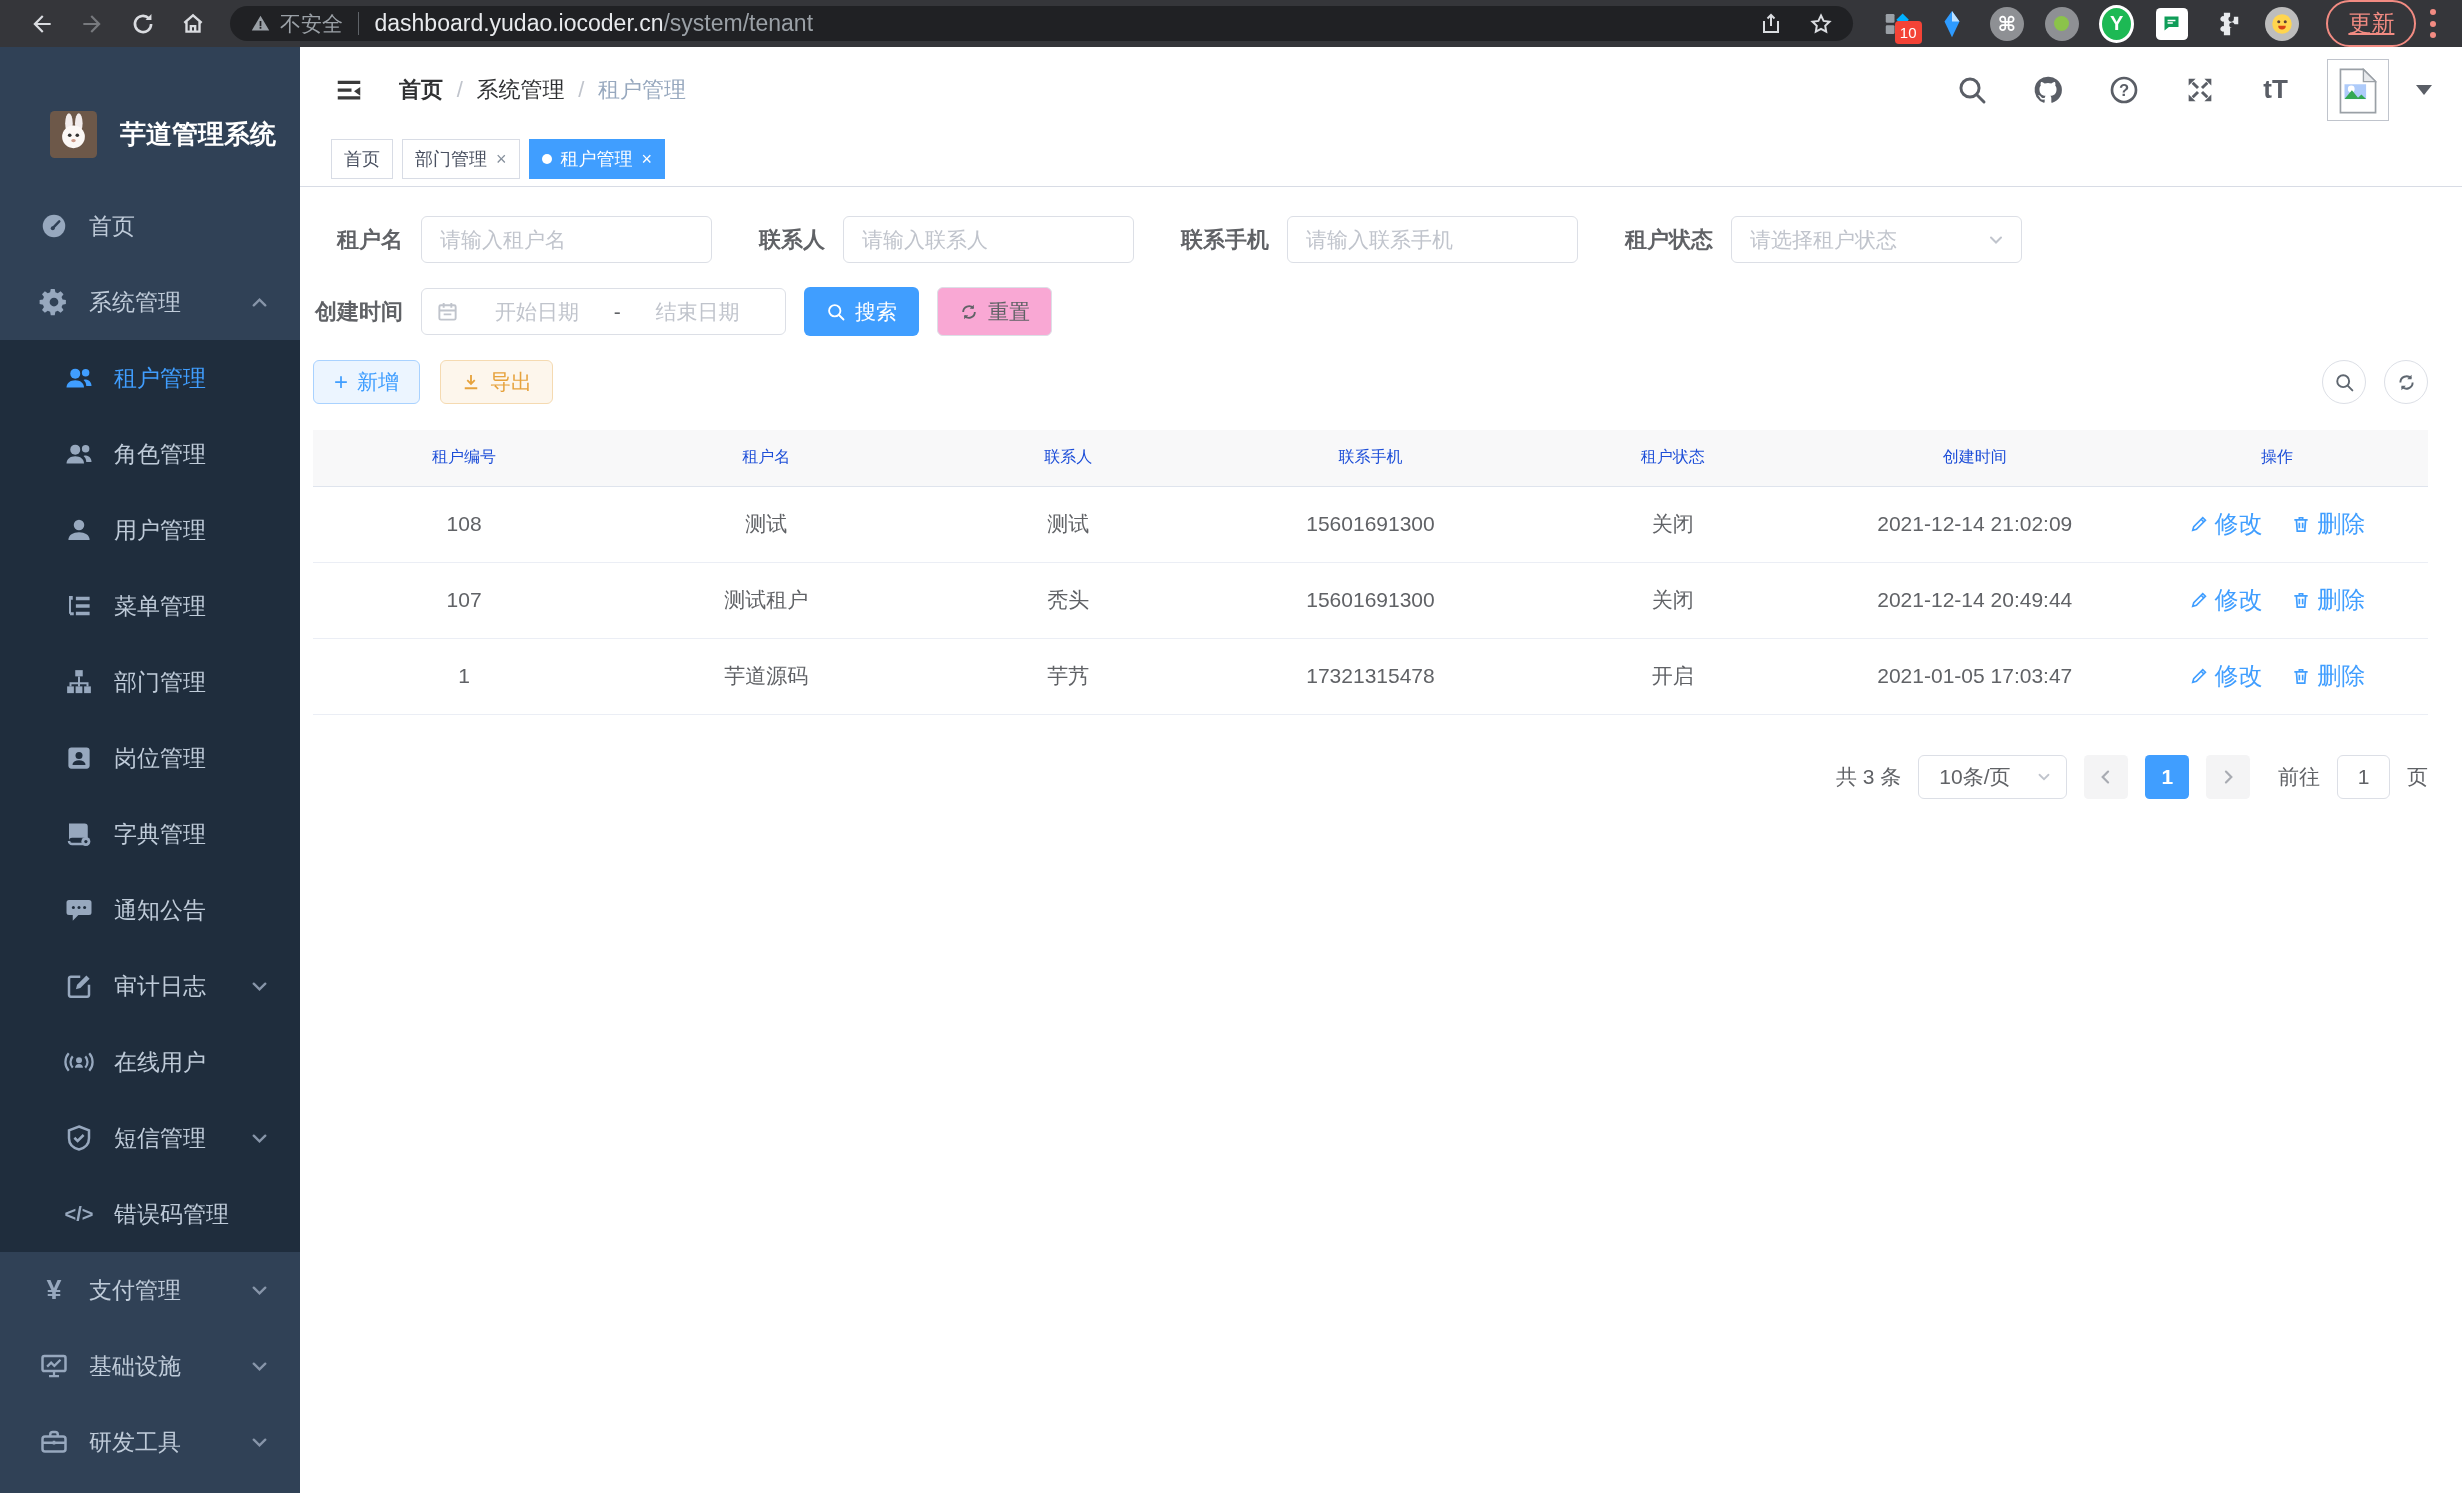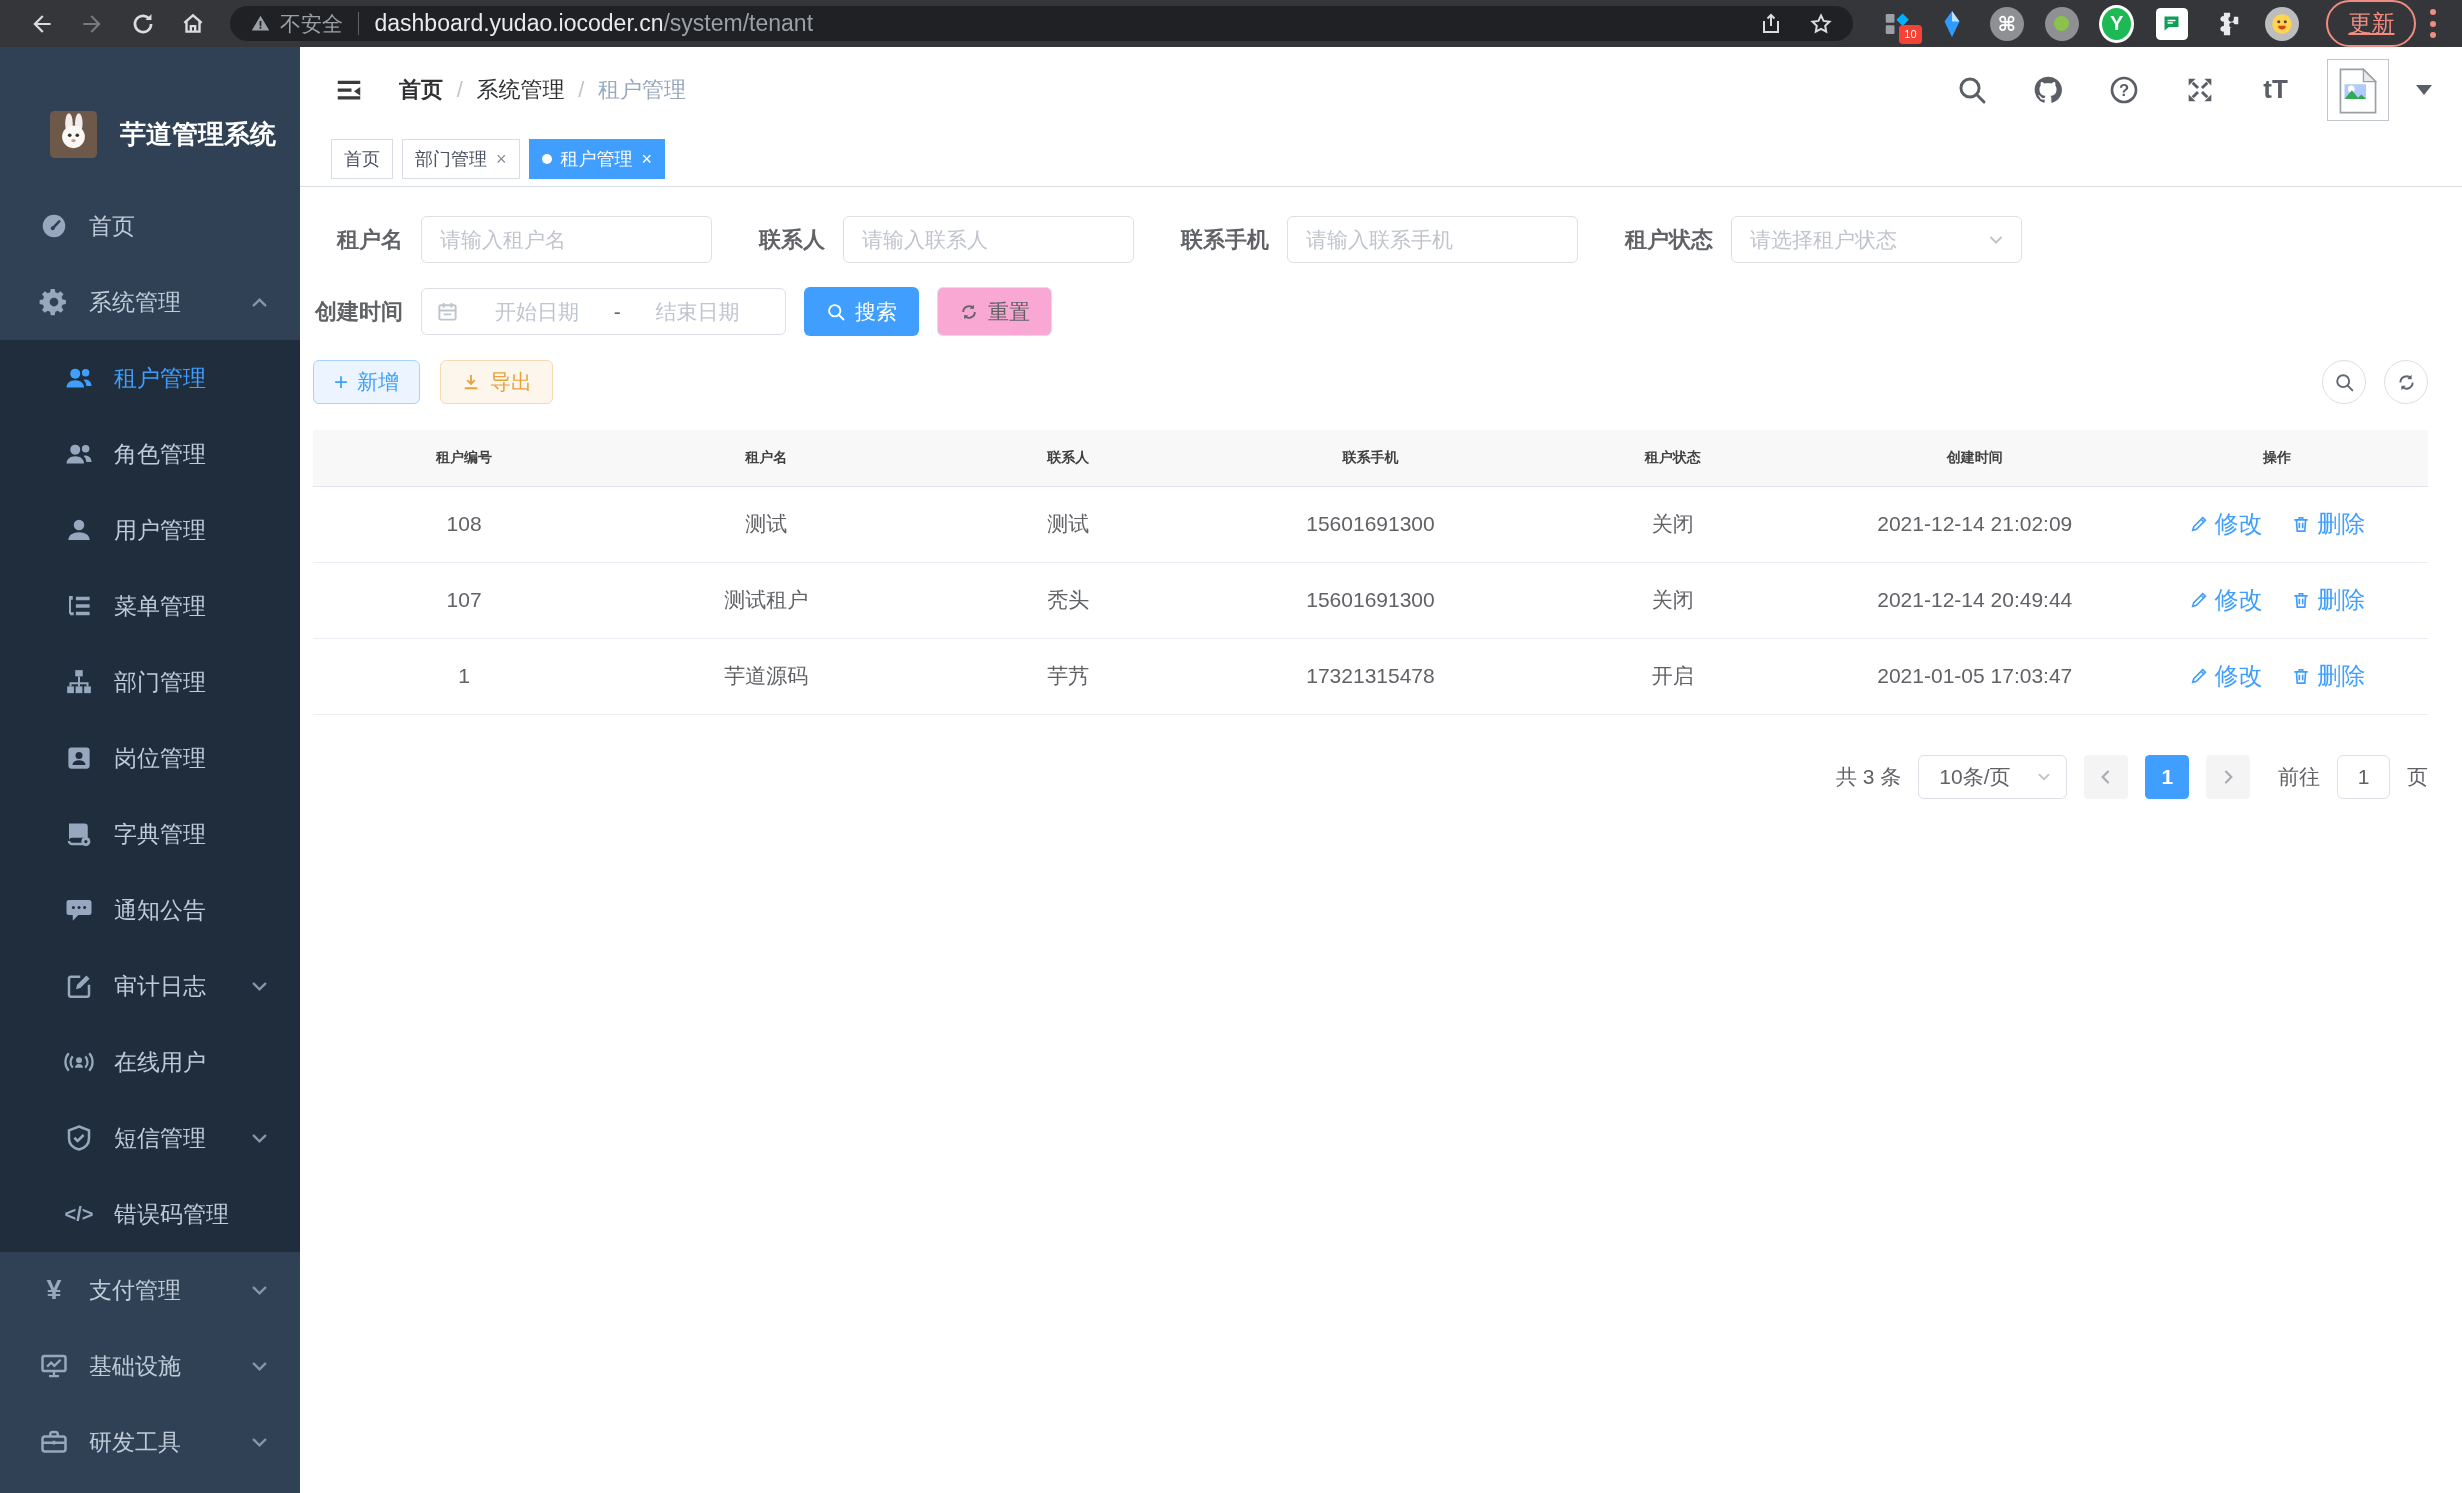--- a/index.html
+++ b/index.html
@@ -14,21 +14,21 @@
   .omnibox { flex:1 1 auto; height:35px; background:#202124; border-radius:18px; display:flex; align-items:center; padding:0 20px; margin:0 10.7px 0 7.6px; min-width:0; max-width:1713px; }
   .omni-sec { display:flex; align-items:center; gap:9px; color:#9aa0a6; font-size:21px; }
   .omni-sec svg { width:21px; height:21px; }
   .omni-div { width:1.5px; height:23px; background:#5f6368; margin:0 15px; }
   .omni-url { font-size:23px; color:#e8eaed; white-space:nowrap; overflow:hidden; flex:1; }
   .omni-url .path { color:#9aa0a6; }
   .omni-act { display:flex; align-items:center; gap:26px; color:#dadce0; }
   .omni-act svg { width:24px; height:24px; }
   .exts { display:flex; align-items:center; gap:20px; margin:0 7.6px; }
   .ext { width:35px; height:35px; display:flex; align-items:center; justify-content:center; position:relative; flex:0 0 auto; }
-  .ext .badge { position:absolute; right:-7.6px; bottom:-3px; background:#f44336; color:#fff; font-size:11px; line-height:1; padding:3.8px 5.3px; border-radius:3.8px; }
+  .ext .badge { position:absolute; right:-7.6px; bottom:-3px; background:#f44336; color:#fff; font-size:15px; line-height:1; padding:3.8px 5.3px; border-radius:3.8px; }
   .cir { width:34px; height:34px; border-radius:50%; display:flex; align-items:center; justify-content:center; font-size:20px; font-weight:bold; }
   .cir.gray { background:#8e9094; color:#fff; }
   .cir.green { background:#1db954; color:#fff; border:3.8px solid #fff; width:38px; height:38px; }
   .chatbox { width:32px; height:32px; background:#fff; border-radius:4.6px; display:flex; align-items:center; justify-content:center; }
   .update-btn { border:2.3px solid #f28b82; color:#f28b82; border-radius:24px; font-size:23px; padding:6px 20px; display:flex; align-items:center; gap:13.7px; margin-left:12px; white-space:nowrap;text-decoration:underline; }
   .kebab { display:flex; flex-direction:column; gap:5.3px; padding:0 6px; }
   .kebab i { width:6px; height:6px; border-radius:50%; background:#f28b82; }
 
   
   .app { display:flex; height:1447px; }
@@ -101,21 +101,21 @@
 
   .toolbar { display:flex; align-items:center; margin-top:7.6px; }
   .btn.addp { height:44px; background:#ecf5ff; border-color:#a9d2ff; color:#409eff; padding:0 20px; }
   .btn.warnp { height:44px; background:#fdf6ec; border-color:#f5dab1; color:#e6a23c; padding:0 20px; margin-left:20px; }
   .tool-right { margin-left:auto; display:flex; align-items:center; gap:18px; }
   .circ-btn { width:44px; height:44px; border:1.5px solid #dcdfe6; border-radius:50%; display:flex; align-items:center; justify-content:center; color:#5f6770; }
   .circ-btn svg { width:21px; height:21px; }
 
   
   table.grid { width:100%; border-collapse:collapse; table-layout:fixed; margin-top:26px; }
-  .grid th { background:#f8f8f9; height:56px; font-size:14px; color:#404040; font-weight:700; border-bottom:1.5px solid #dfe4ed; }
+  .grid th { background:#f8f8f9; height:56px; font-size:16px; color:#1d4ed8; font-weight:400; border-bottom:1.5px solid #dfe4ed; }
   .grid td { height:76px; text-align:center; font-size:21px; color:#606266; border-bottom:1.5px solid #ebeef5; white-space:nowrap; }
   .oplink { color:#409eff; font-size:24px; display:inline-flex; align-items:center; gap:6px; cursor:pointer; }
   .oplink svg { width:20px; height:20px; }
   .oplink + .oplink { margin-left:23px; }
 
   
   .pager { display:flex; align-items:center; justify-content:flex-end; margin-top:40px; font-size:21px; color:#606266; gap:17px; }
   .psel { width:149px; height:44px; border:1.5px solid #dcdfe6; border-radius:6px; display:flex; align-items:center; padding:0 13.7px 0 20px; color:#606266; cursor:pointer; }
   .psel .stext { flex:1; }
   .psel svg { width:18px; height:18px; color:#c0c4cc; }

